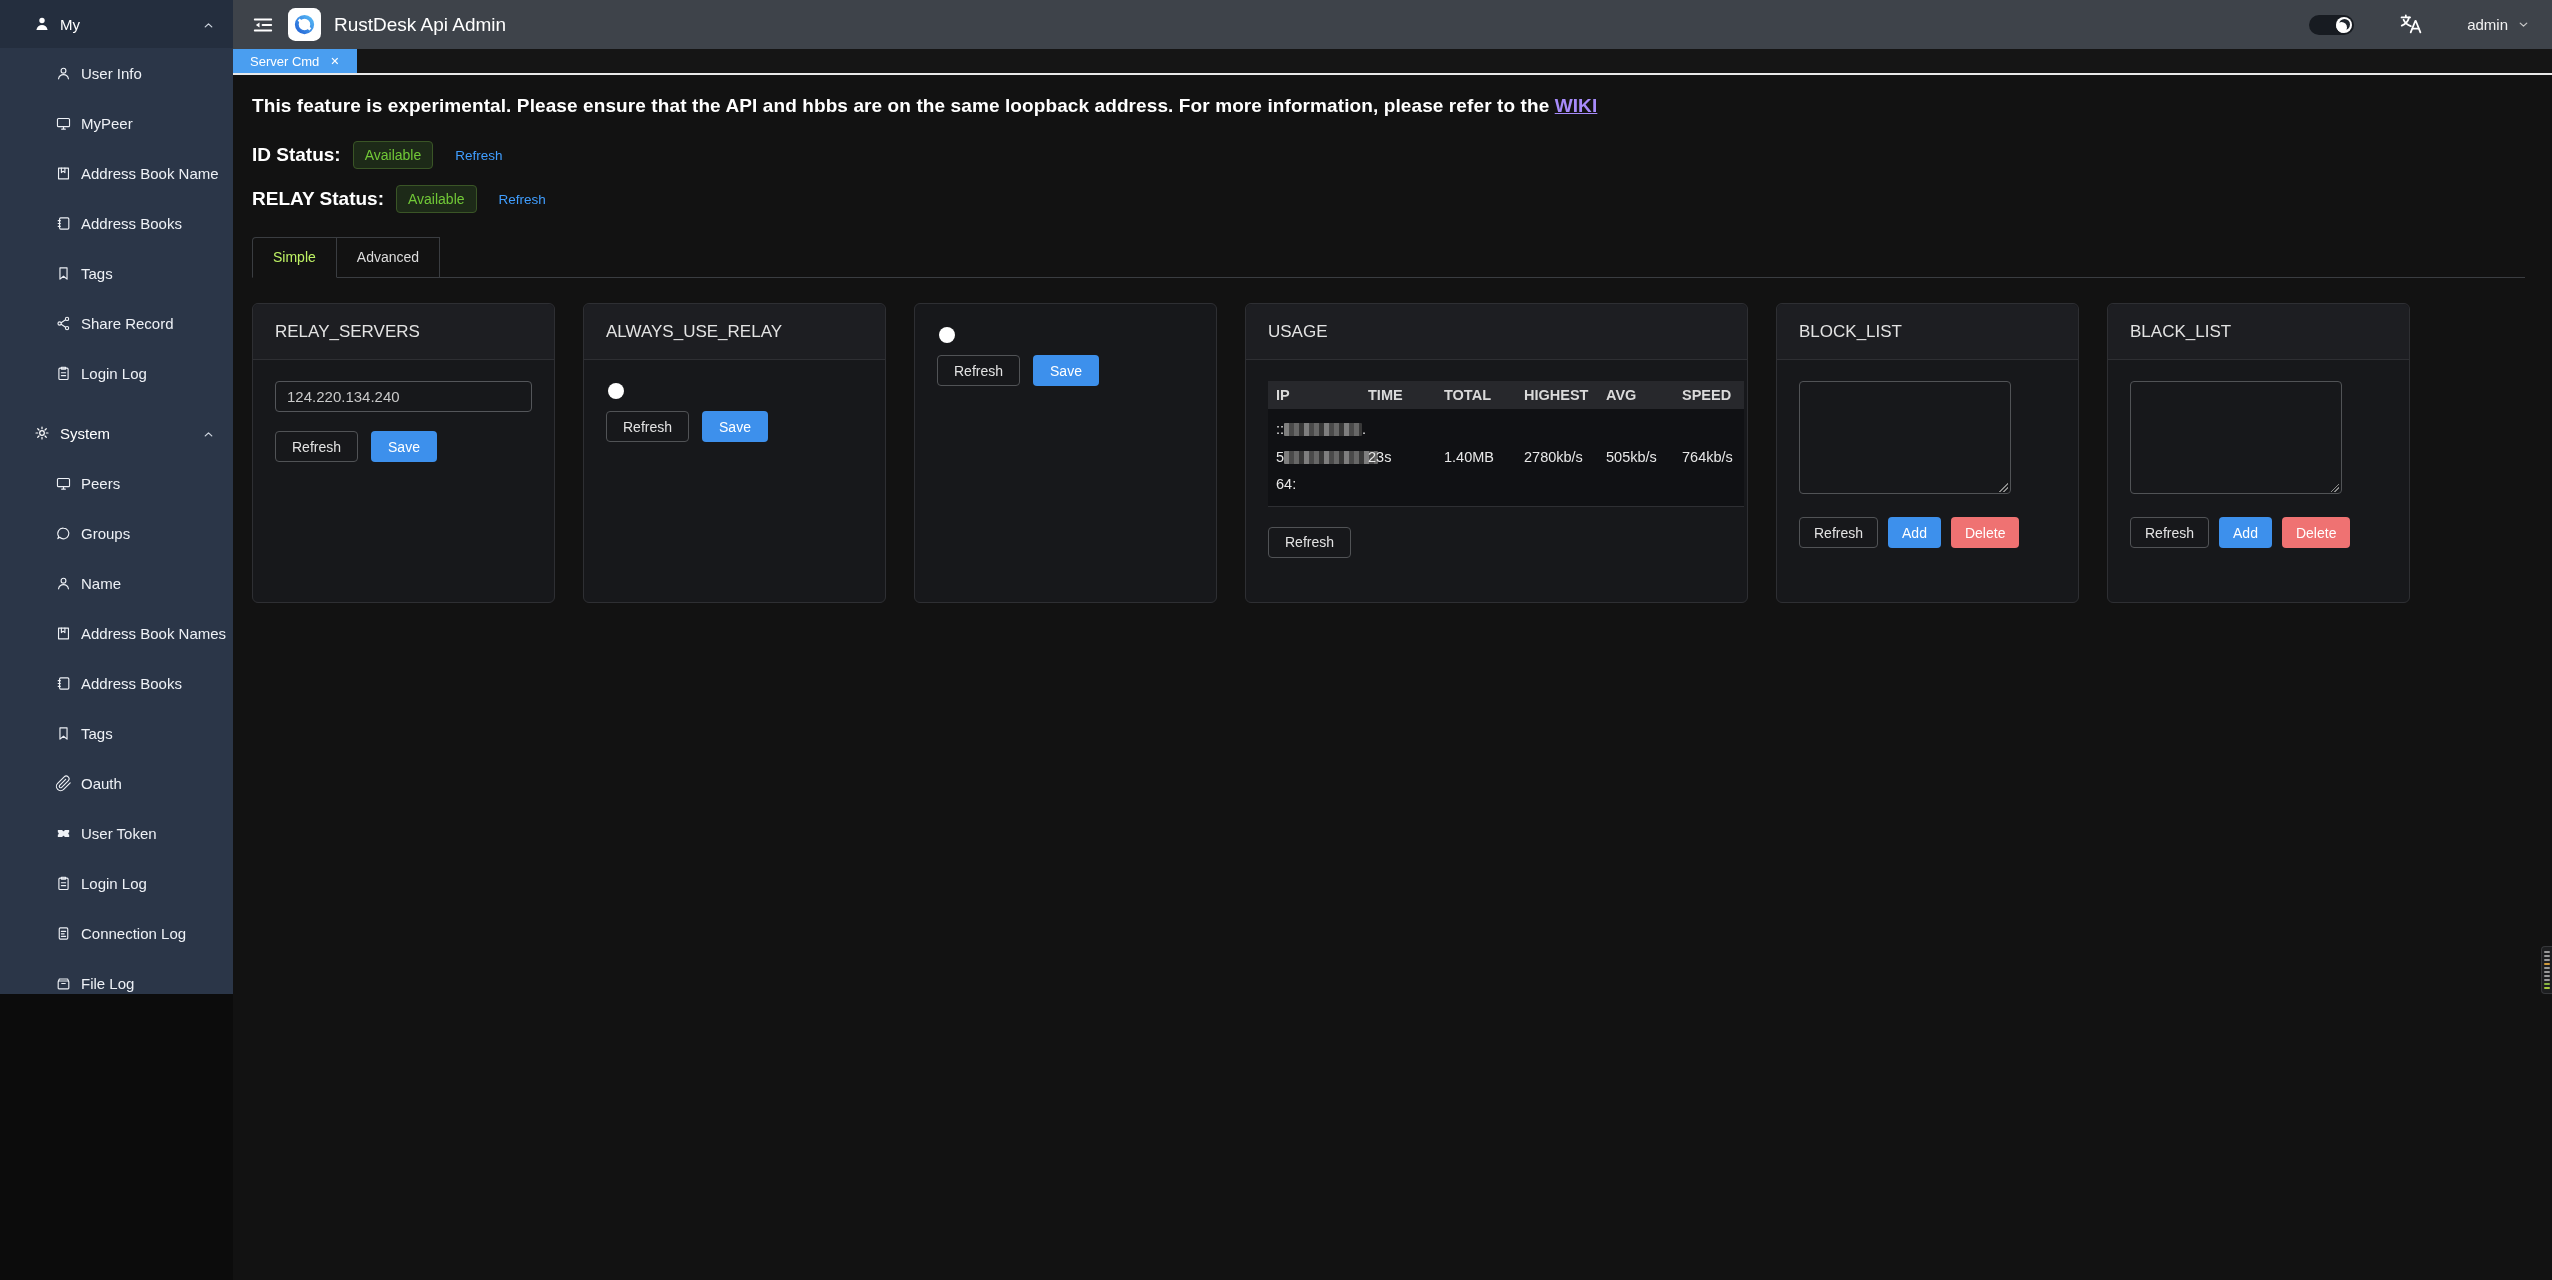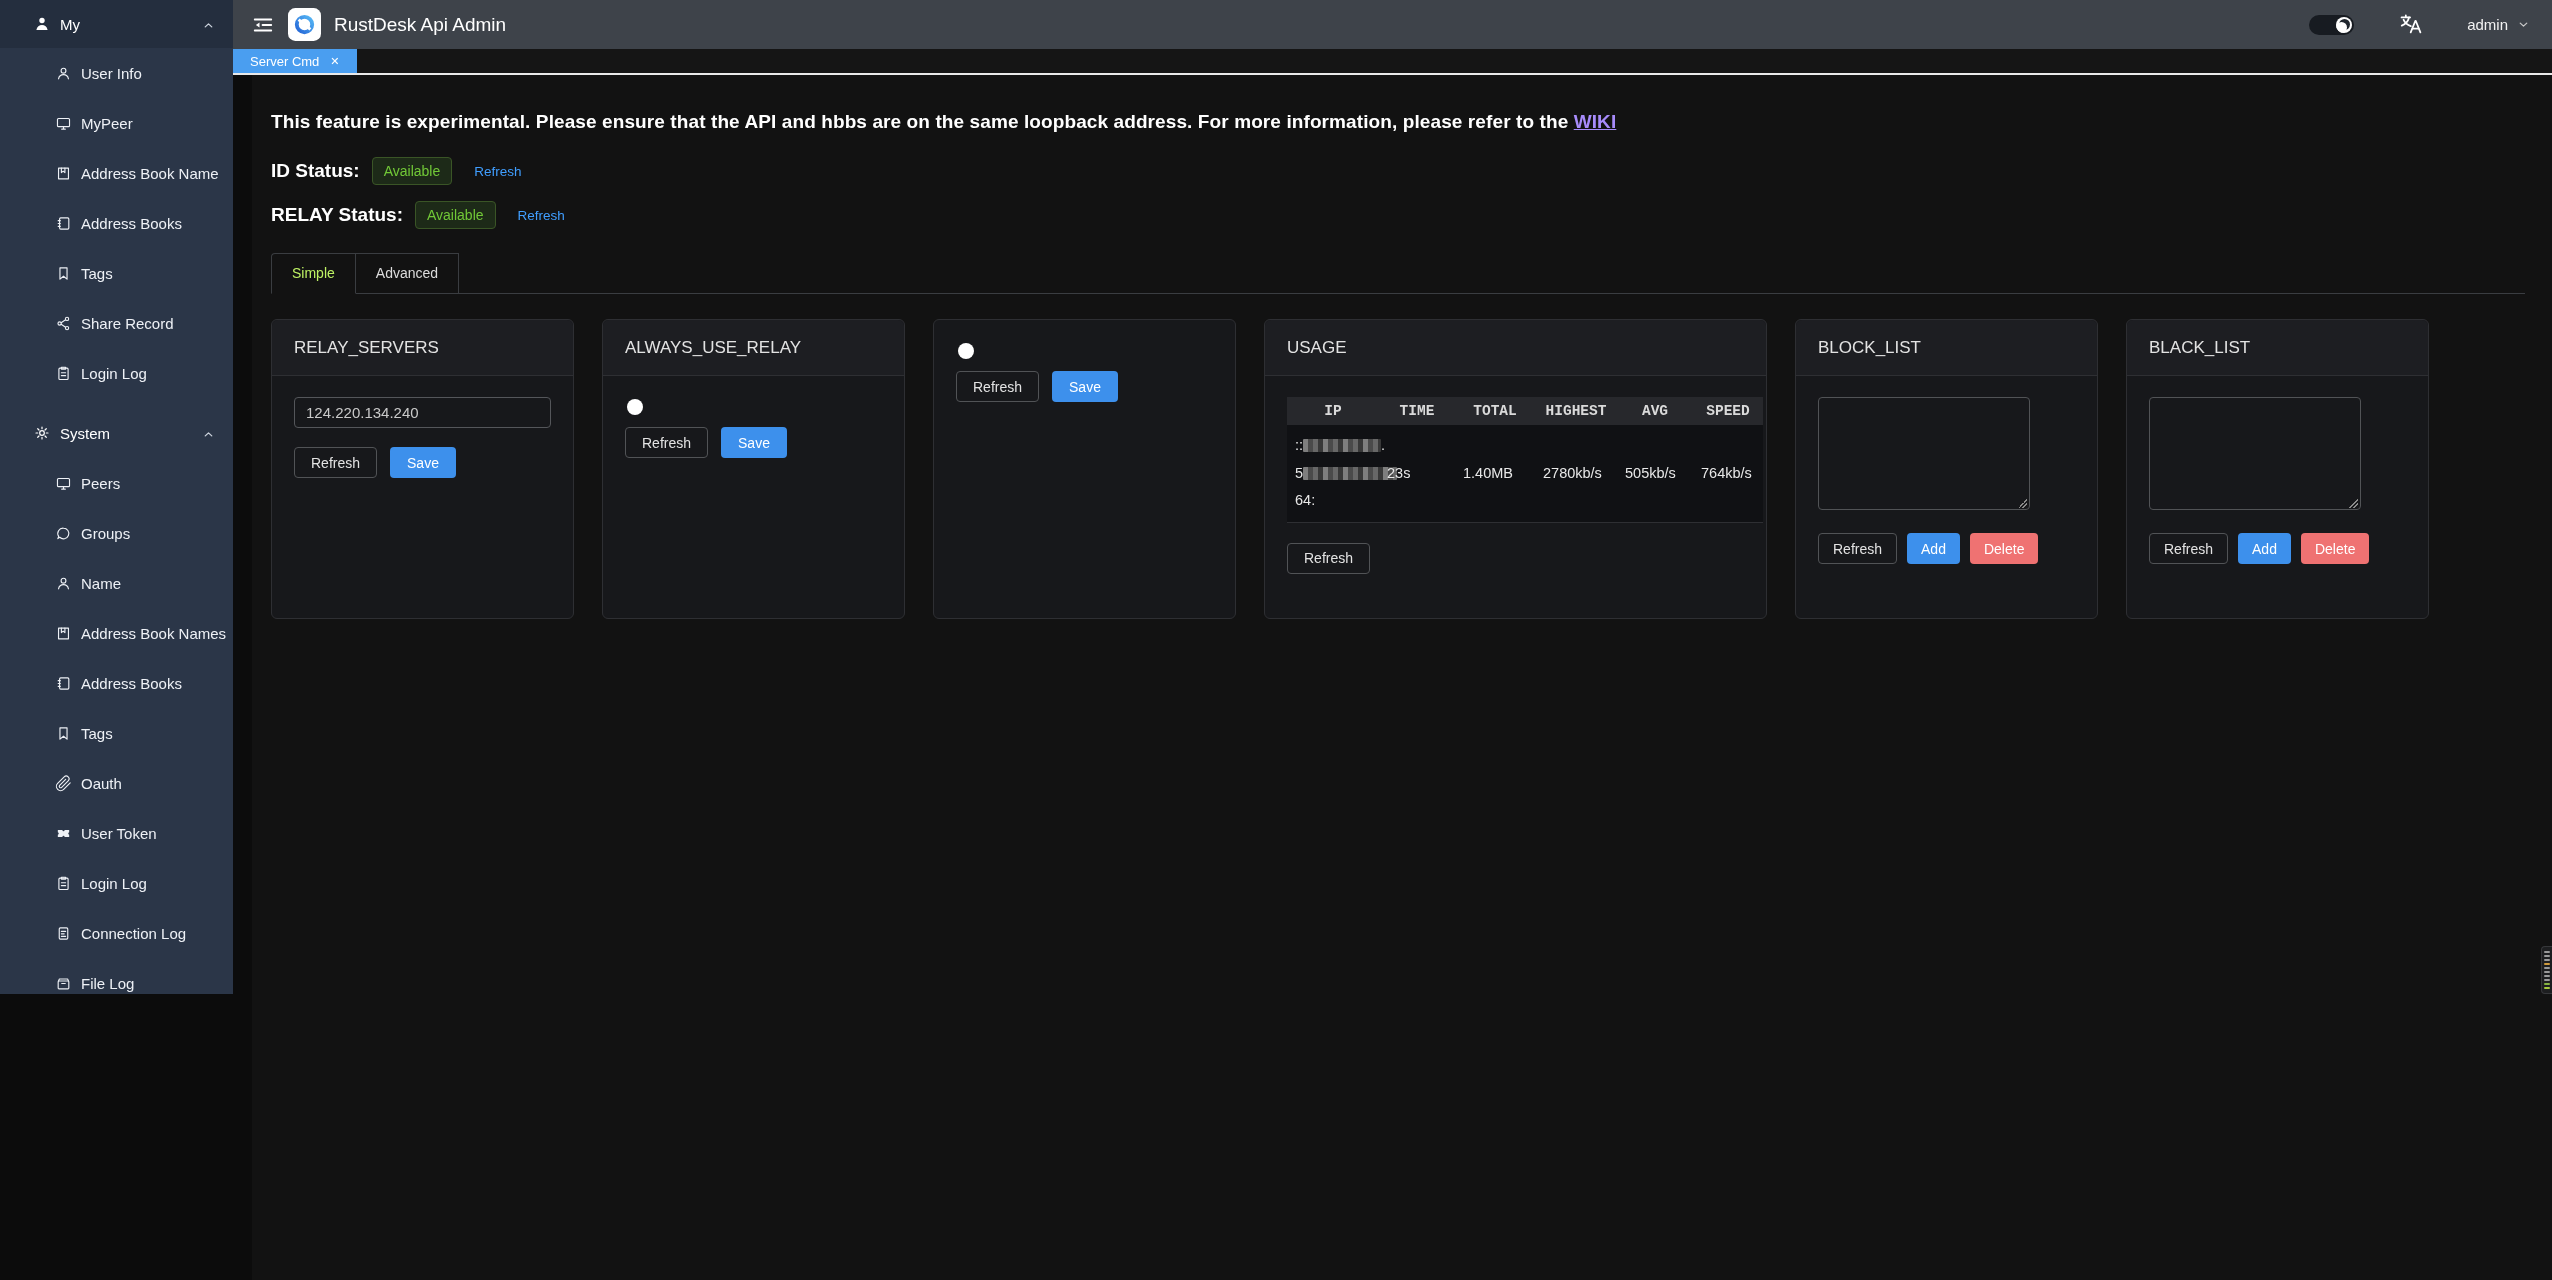--- a/index.html
+++ b/index.html
@@ -41,21 +41,21 @@
   .user-menu{display:flex;align-items:center;gap:9px;cursor:pointer;}
   .user-name{color:#f2f2f2;font-size:15px;}
   .user-menu .chev{width:13px;height:13px;color:#c9c9c9;display:inline-flex;}
 
   
   .tabstrip{position:absolute;left:233px;top:49px;right:0;height:24px;background:#151515;border-bottom:2px solid #e9e9e9;display:flex;}
   .page-tab{background:#4a9ef0;color:#fff;font-size:13px;display:inline-flex;align-items:center;gap:11px;padding:0 17px;cursor:pointer;}
   .page-tab .x{font-size:11px;line-height:1;cursor:pointer;}
 
   
-  .content{position:absolute;left:233px;top:75px;right:0;bottom:0;background:#121212;padding:36px 0 0 19px;box-sizing:border-box;margin-left:19px;}
+  .content{position:absolute;left:233px;top:75px;right:0;bottom:0;background:#121212;padding:20px 0 0 19px;box-sizing:border-box;}
   .notice{margin:0;font-size:19px;font-weight:bold;color:#fff;letter-spacing:.1px;}
   .notice a{color:#a78bfa;text-decoration:underline;cursor:pointer;}
   .status-row{display:flex;align-items:center;margin-top:24px;}
   .status-row.second{margin-top:16px;}
   .status-label{color:#fff;font-size:19px;font-weight:bold;}
   .badge{margin-left:12px;background:#1d2a18;border:1px solid #3a5526;color:#71c837;font-weight:normal;font-size:14px;padding:5px 11px;border-radius:4px;}
   .refresh-link{margin-left:22px;color:#409eff;font-size:13.5px;cursor:pointer;}
 
   .subtabs{margin-top:24px;margin-right:27px;display:flex;border-bottom:1px solid #3a3d41;}
   .subtab{height:39px;line-height:39px;padding:0 20px;border:1px solid #3a3d41;border-bottom:none;font-size:14px;color:#dcdcdc;cursor:pointer;}
@@ -77,21 +77,21 @@
   .btn.primary{background:#3d90ec;color:#fff;padding:0 17px;}
   .btn.danger{background:#ef7272;color:#fff;padding:0 14px;}
   .btn.sm{padding:0 14px;}
 
   .toggle{position:relative;width:42px;height:20px;border-radius:10px;background:#4c4e54;cursor:pointer;margin:2px 0 0;}
   .toggle .knob{position:absolute;left:2px;top:2px;width:16px;height:16px;border-radius:50%;background:#fff;}
   .toggle-row{margin-bottom:30px;}
 
   
   .u-table{width:100%;border-collapse:collapse;table-layout:fixed;}
-  .u-table th{background:#27282c;font-size:14.5px;color:#dadada;text-align:center;padding:6px 8px;font-weight:bold;font-family:Liberation Mono, monospace;}
+  .u-table th{background:#27282c;font-size:14.5px;color:#dadada;text-align:left;padding:6px 8px;font-weight:bold;}
   .u-table td{font-size:14.5px;color:#e8e8e8;padding:7px 8px;background:#101114;border-bottom:1px solid #2e2f33;vertical-align:middle;}
   .ip-cell div{line-height:1.9;white-space:nowrap;}
   .mosaic{display:inline-block;height:13px;vertical-align:-2px;border-radius:1px;
     background:repeating-linear-gradient(90deg,#7e7e7e 0 5px,#4a4a4a 5px 10px,#676767 10px 15px,#383838 15px 20px);}
   .mosaic.m1{width:78px;}
   .mosaic.m2{width:94px;}
   .usage-refresh{margin-top:20px;}
 
   
   .ta-wrap{position:relative;width:212px;}

